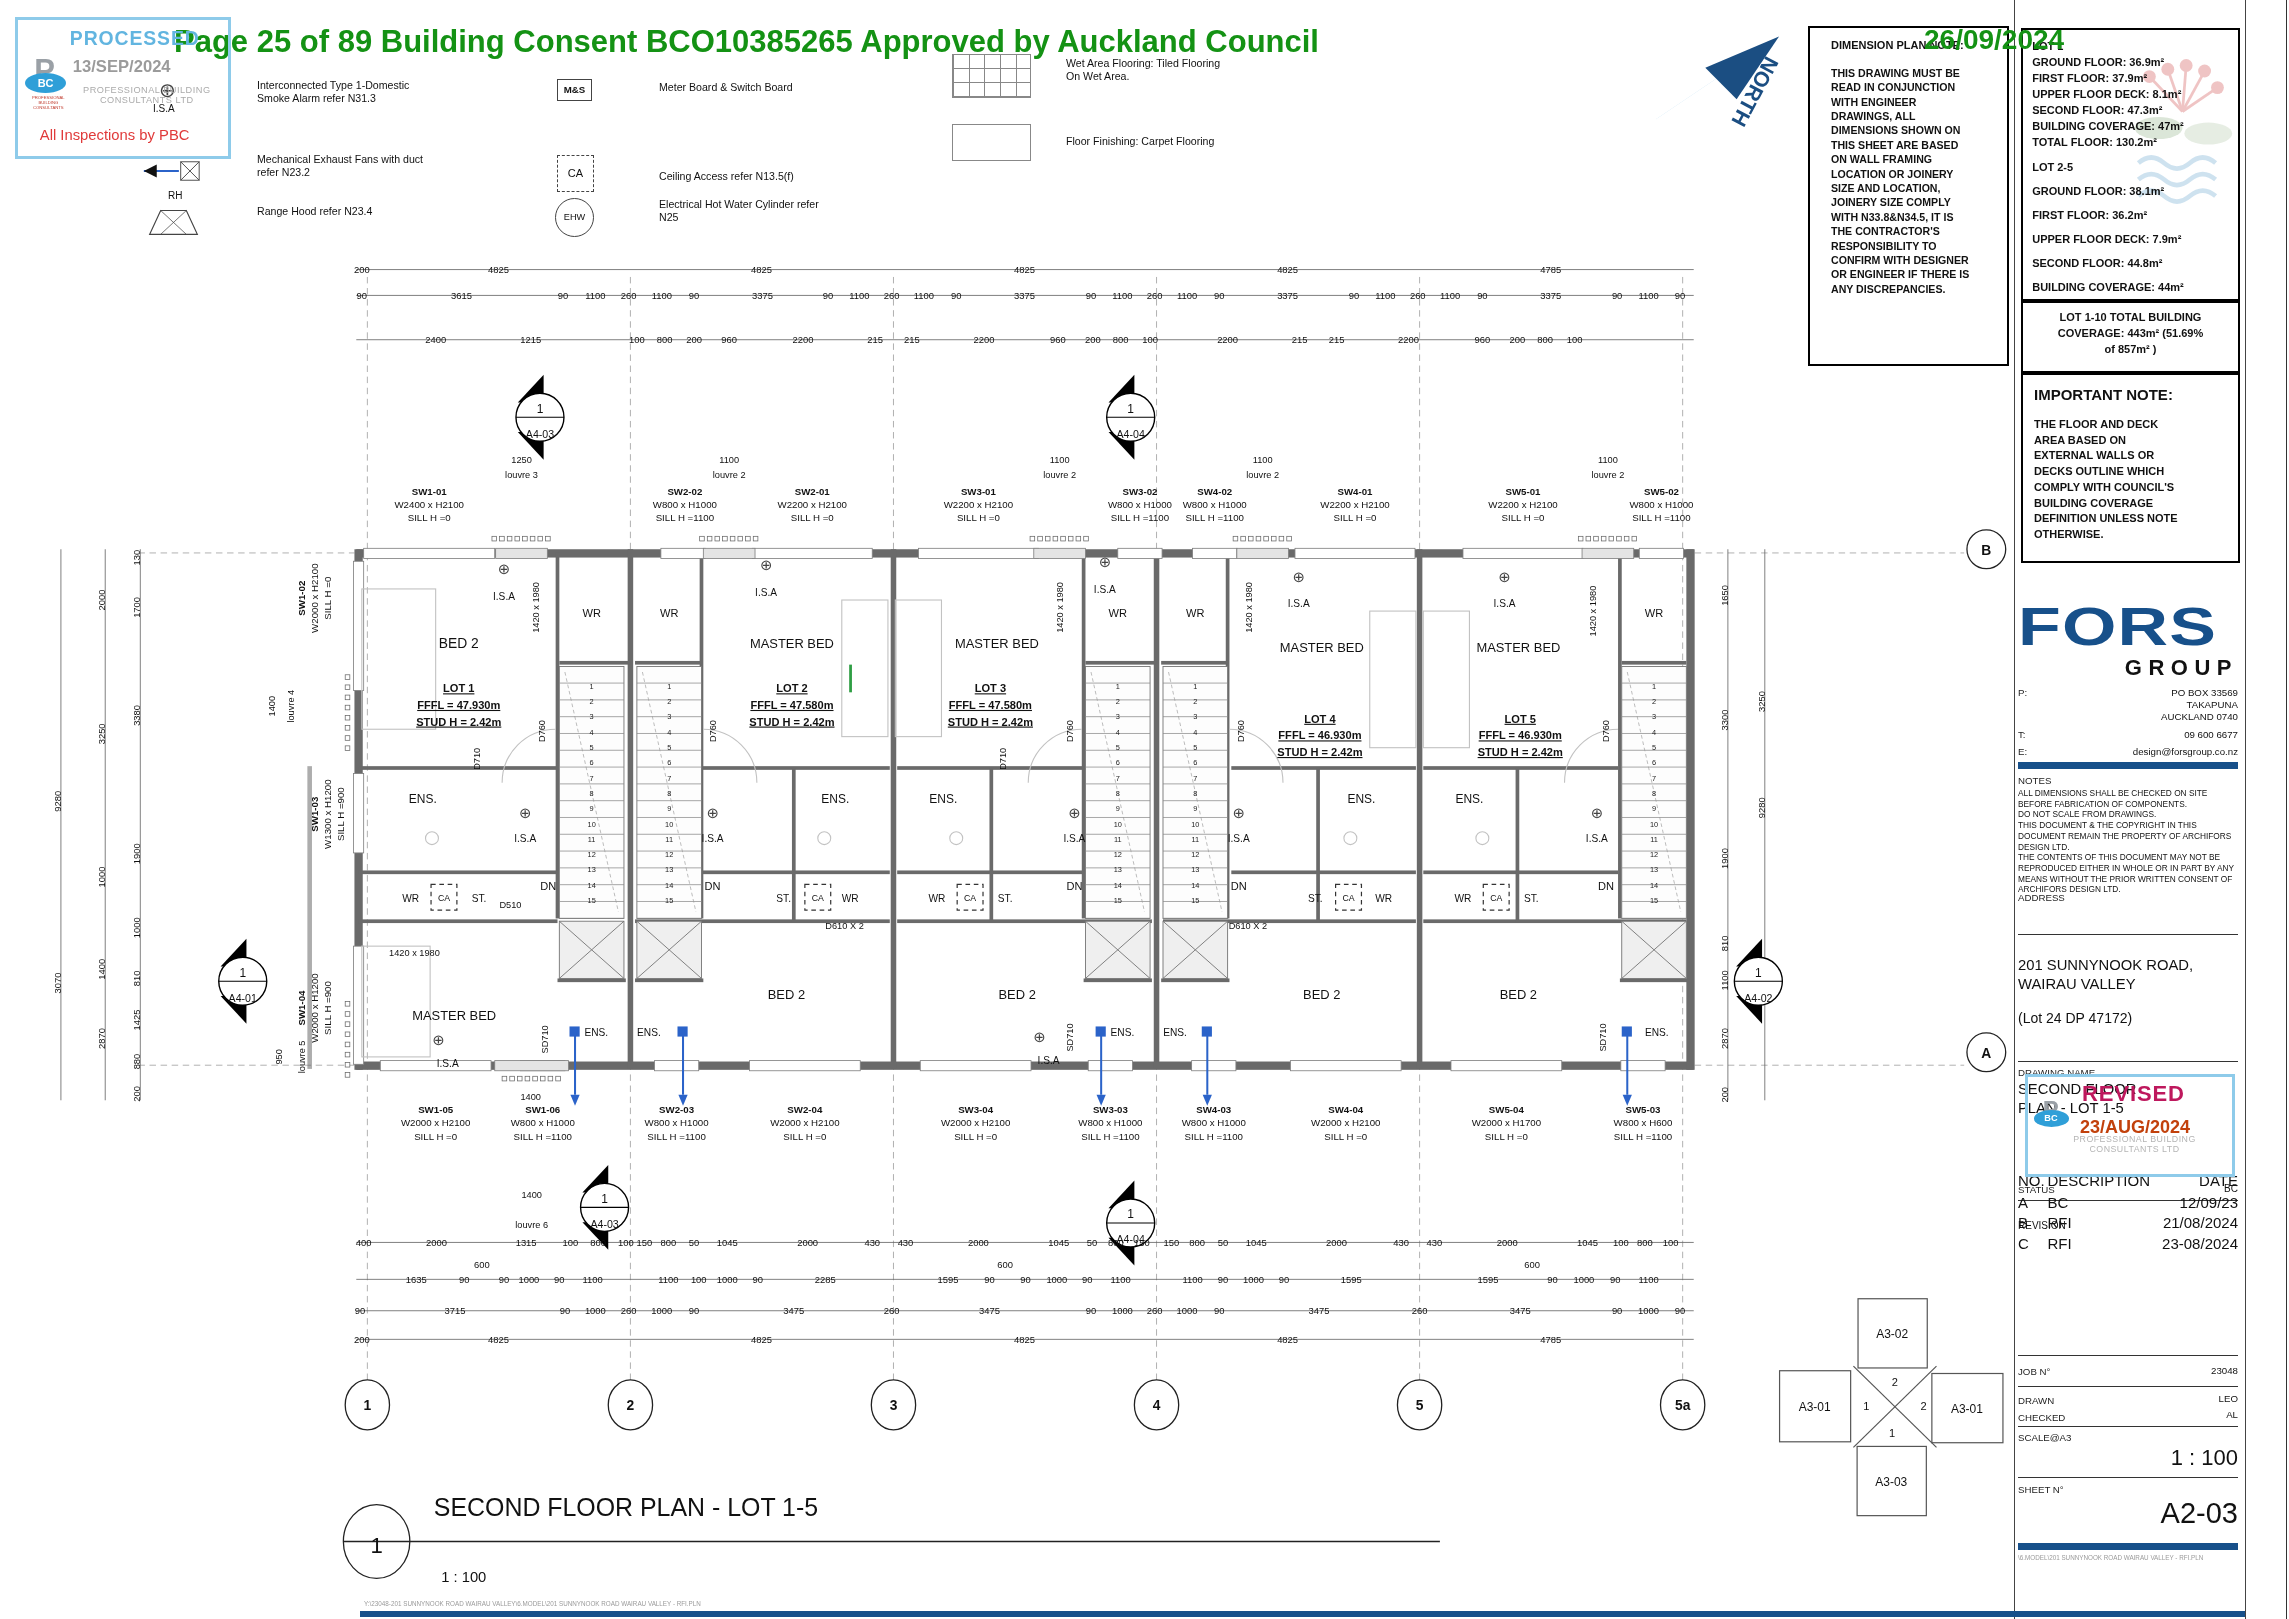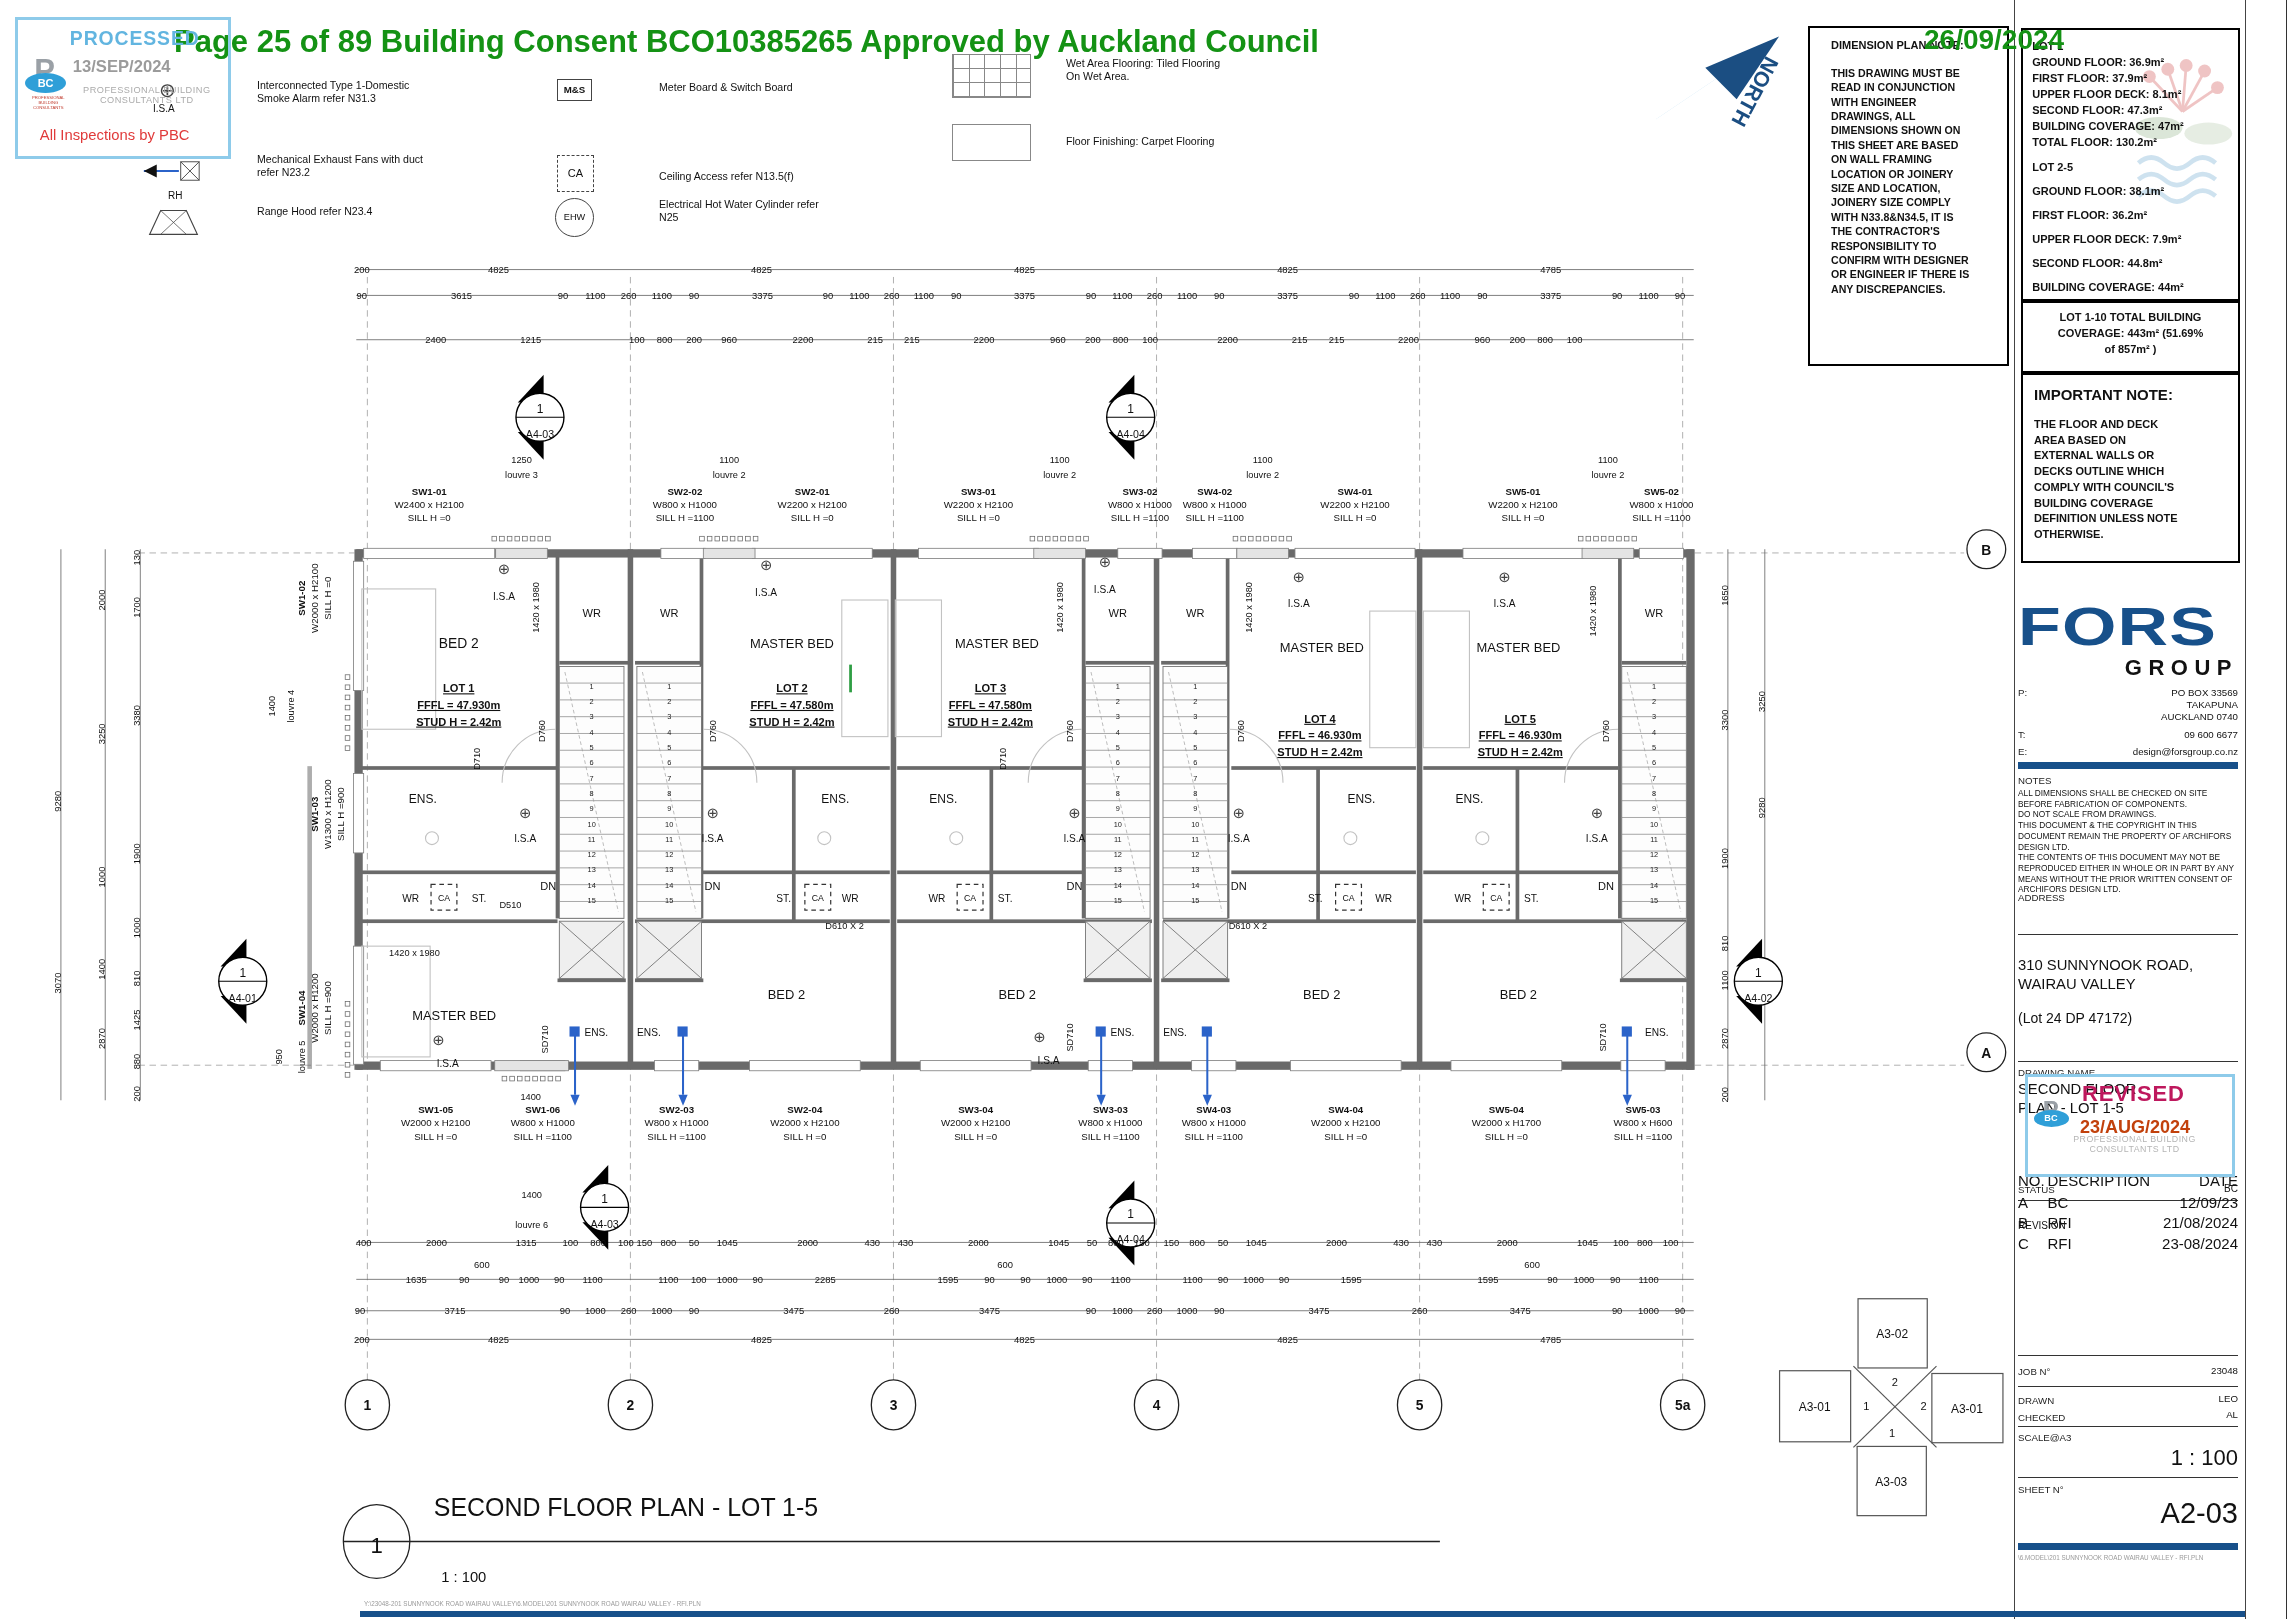--- a/index.html
+++ b/index.html
@@ -1000,21 +1000,21 @@
   <div class="abs bluebar" style="left:2018px;top:762px;width:220px;height:6.5px"></div>
 
   <div class="abs tb-label" style="left:2018px;top:775px">NOTES</div>
   <div class="abs pre" style="left:2018px;top:788px;width:222px;font-size:8.3px;line-height:10.7px">ALL DIMENSIONS SHALL BE CHECKED ON SITE BEFORE FABRICATION OF COMPONENTS.
 DO NOT SCALE FROM DRAWINGS.
 THIS DOCUMENT &amp; THE COPYRIGHT IN THIS DOCUMENT REMAIN THE PROPERTY OF ARCHIFORS DESIGN LTD.
 THE CONTENTS OF THIS DOCUMENT MAY NOT BE REPRODUCED EITHER IN WHOLE OR IN PART BY ANY MEANS WITHOUT THE PRIOR WRITTEN CONSENT OF ARCHIFORS DESIGN LTD.</div>
 
   <div class="abs tb-line" style="left:2018px;top:934px;width:220px"></div>
   <div class="abs tb-label" style="left:2018px;top:892px">ADDRESS</div>
-  <div class="abs pre" style="left:2018px;top:956px;width:220px;font-size:14.8px;line-height:18.5px">310 SUNNYNOOK ROAD,
+  <div class="abs pre" style="left:2018px;top:956px;width:220px;font-size:14.8px;line-height:18.5px">201 SUNNYNOOK ROAD,
 WAIRAU VALLEY</div>
   <div class="abs" style="left:2018px;top:1010px;font-size:14px">(Lot 24 DP 47172)</div>
 
   <div class="abs tb-line" style="left:2018px;top:1061px;width:220px"></div>
   <div class="abs tb-label" style="left:2018px;top:1067px">DRAWING NAME</div>
   <div class="abs pre" style="left:2018px;top:1080px;width:220px;font-size:14.8px;line-height:18.5px">SECOND FLOOR
 PLAN - LOT 1-5</div>
 
   <div class="abs stamp" style="left:2025px;top:1074px;width:210px;height:103px;z-index:5">
     <div class="abs" style="left:54px;top:3.7px;font-size:22px;font-weight:bold;color:#be185d;letter-spacing:0.9px">REVISED</div>

